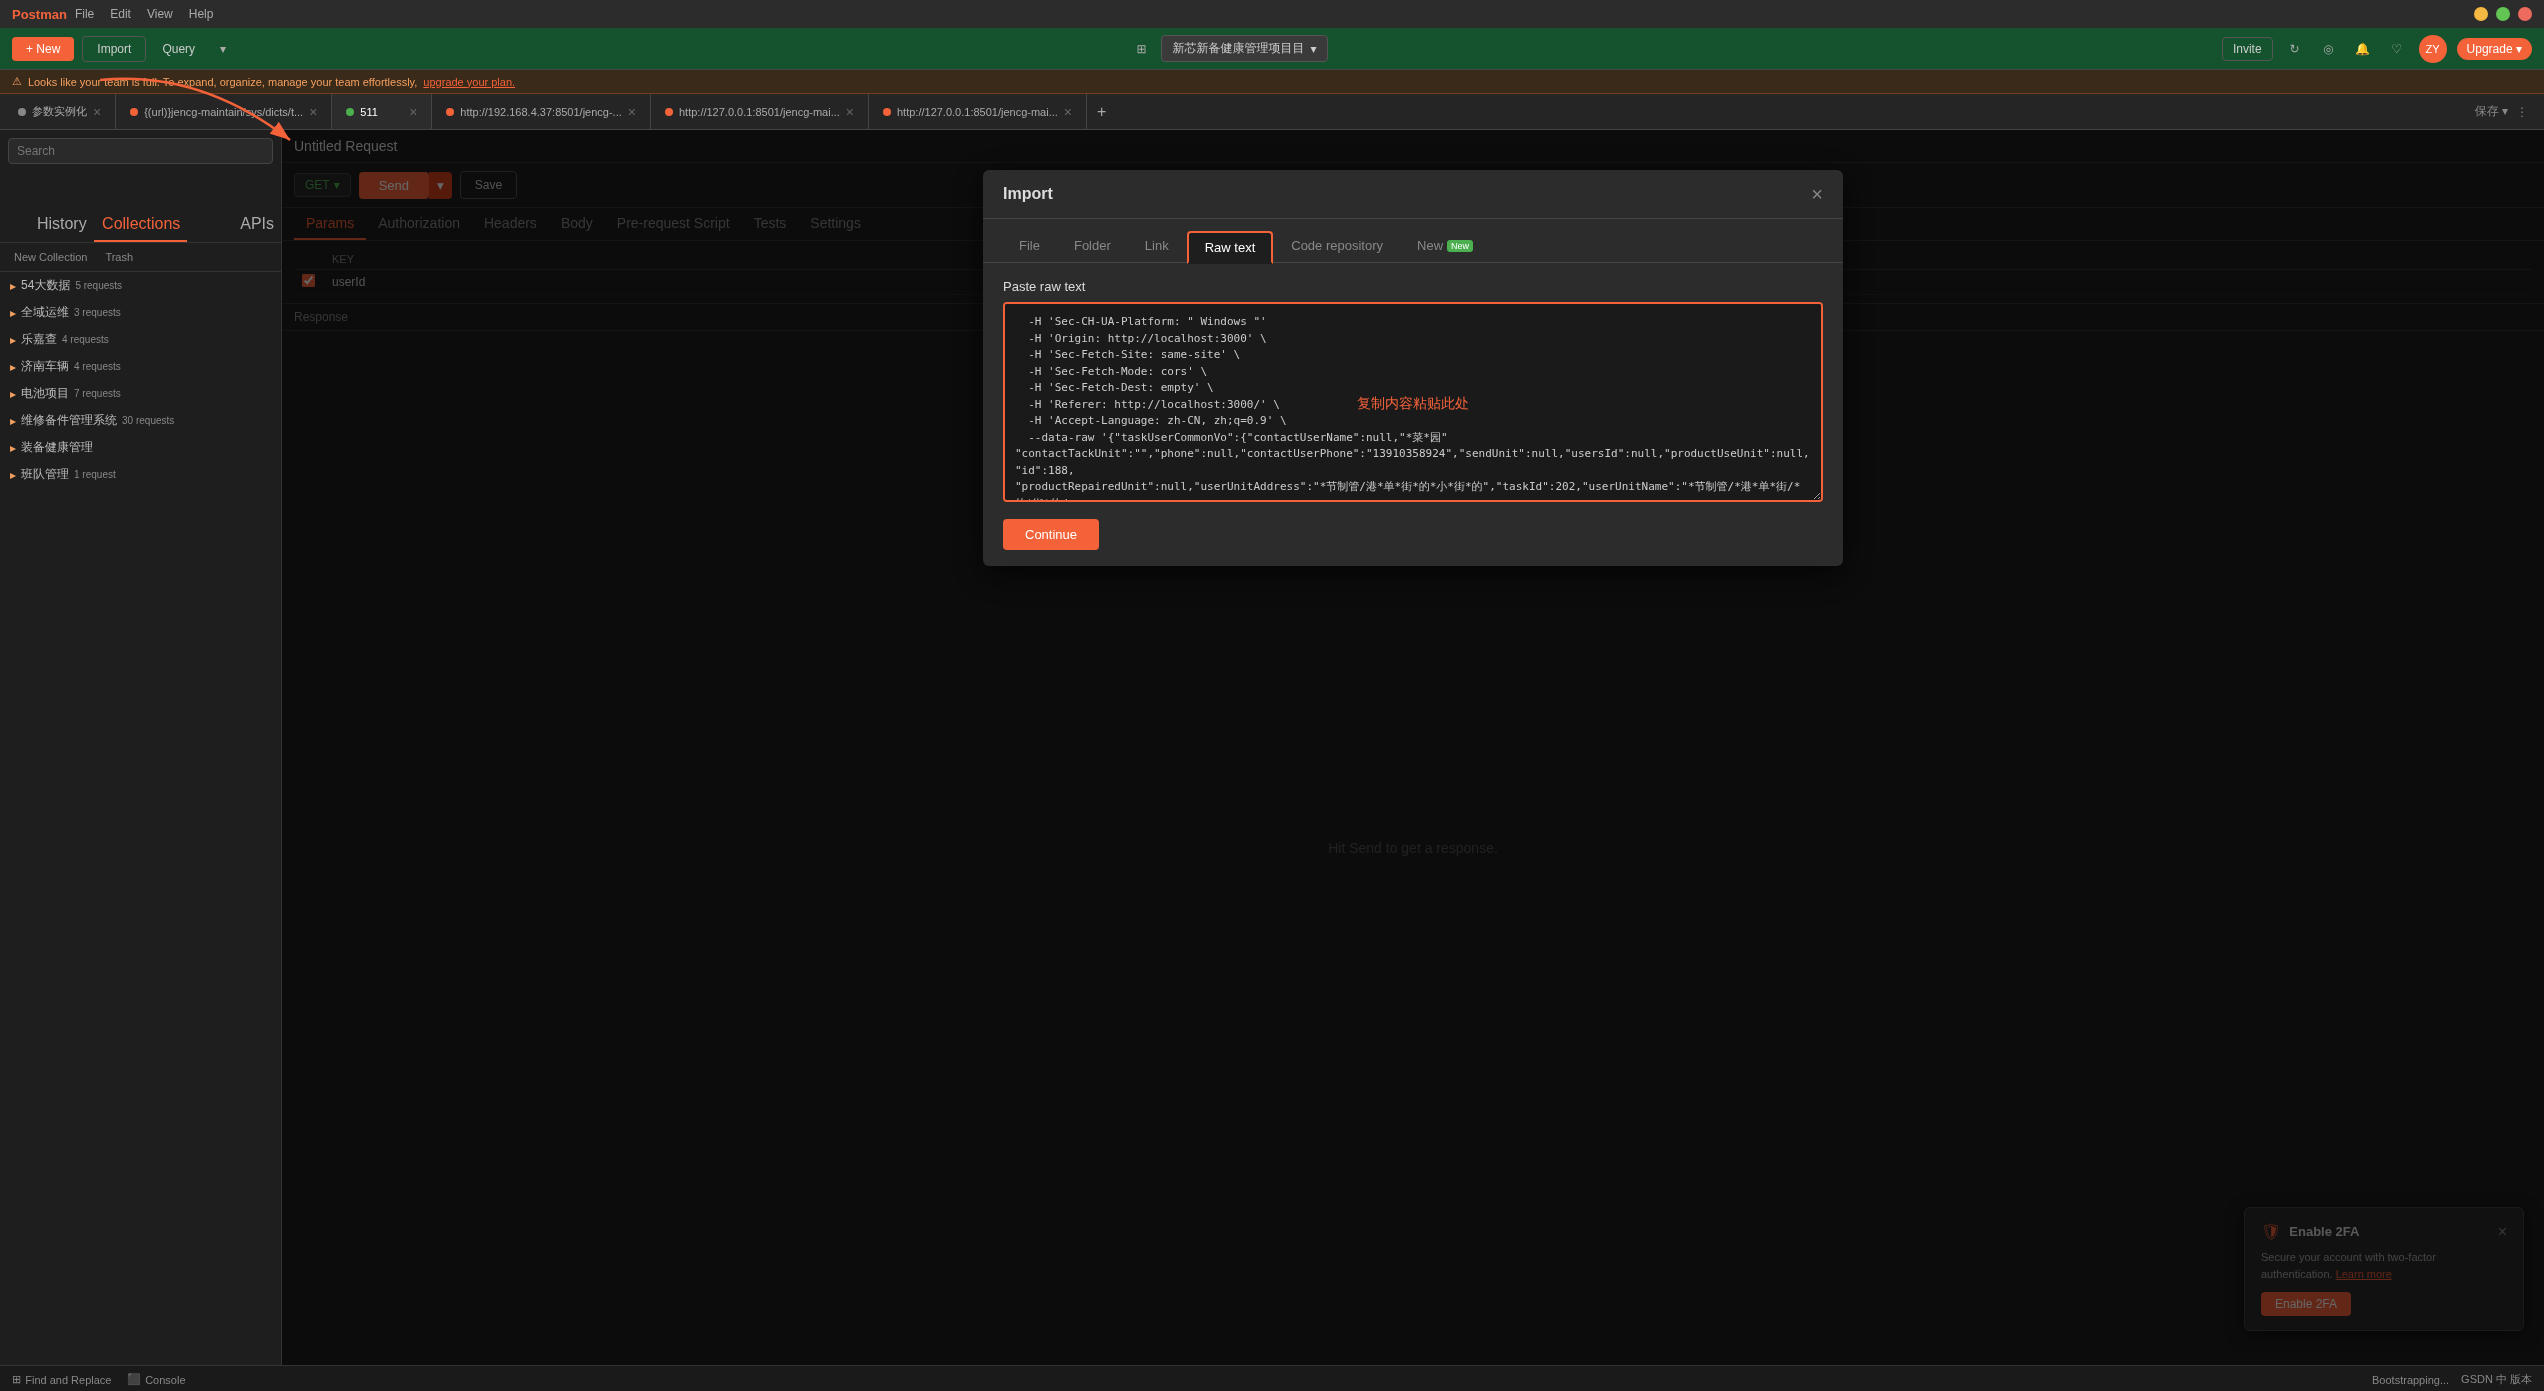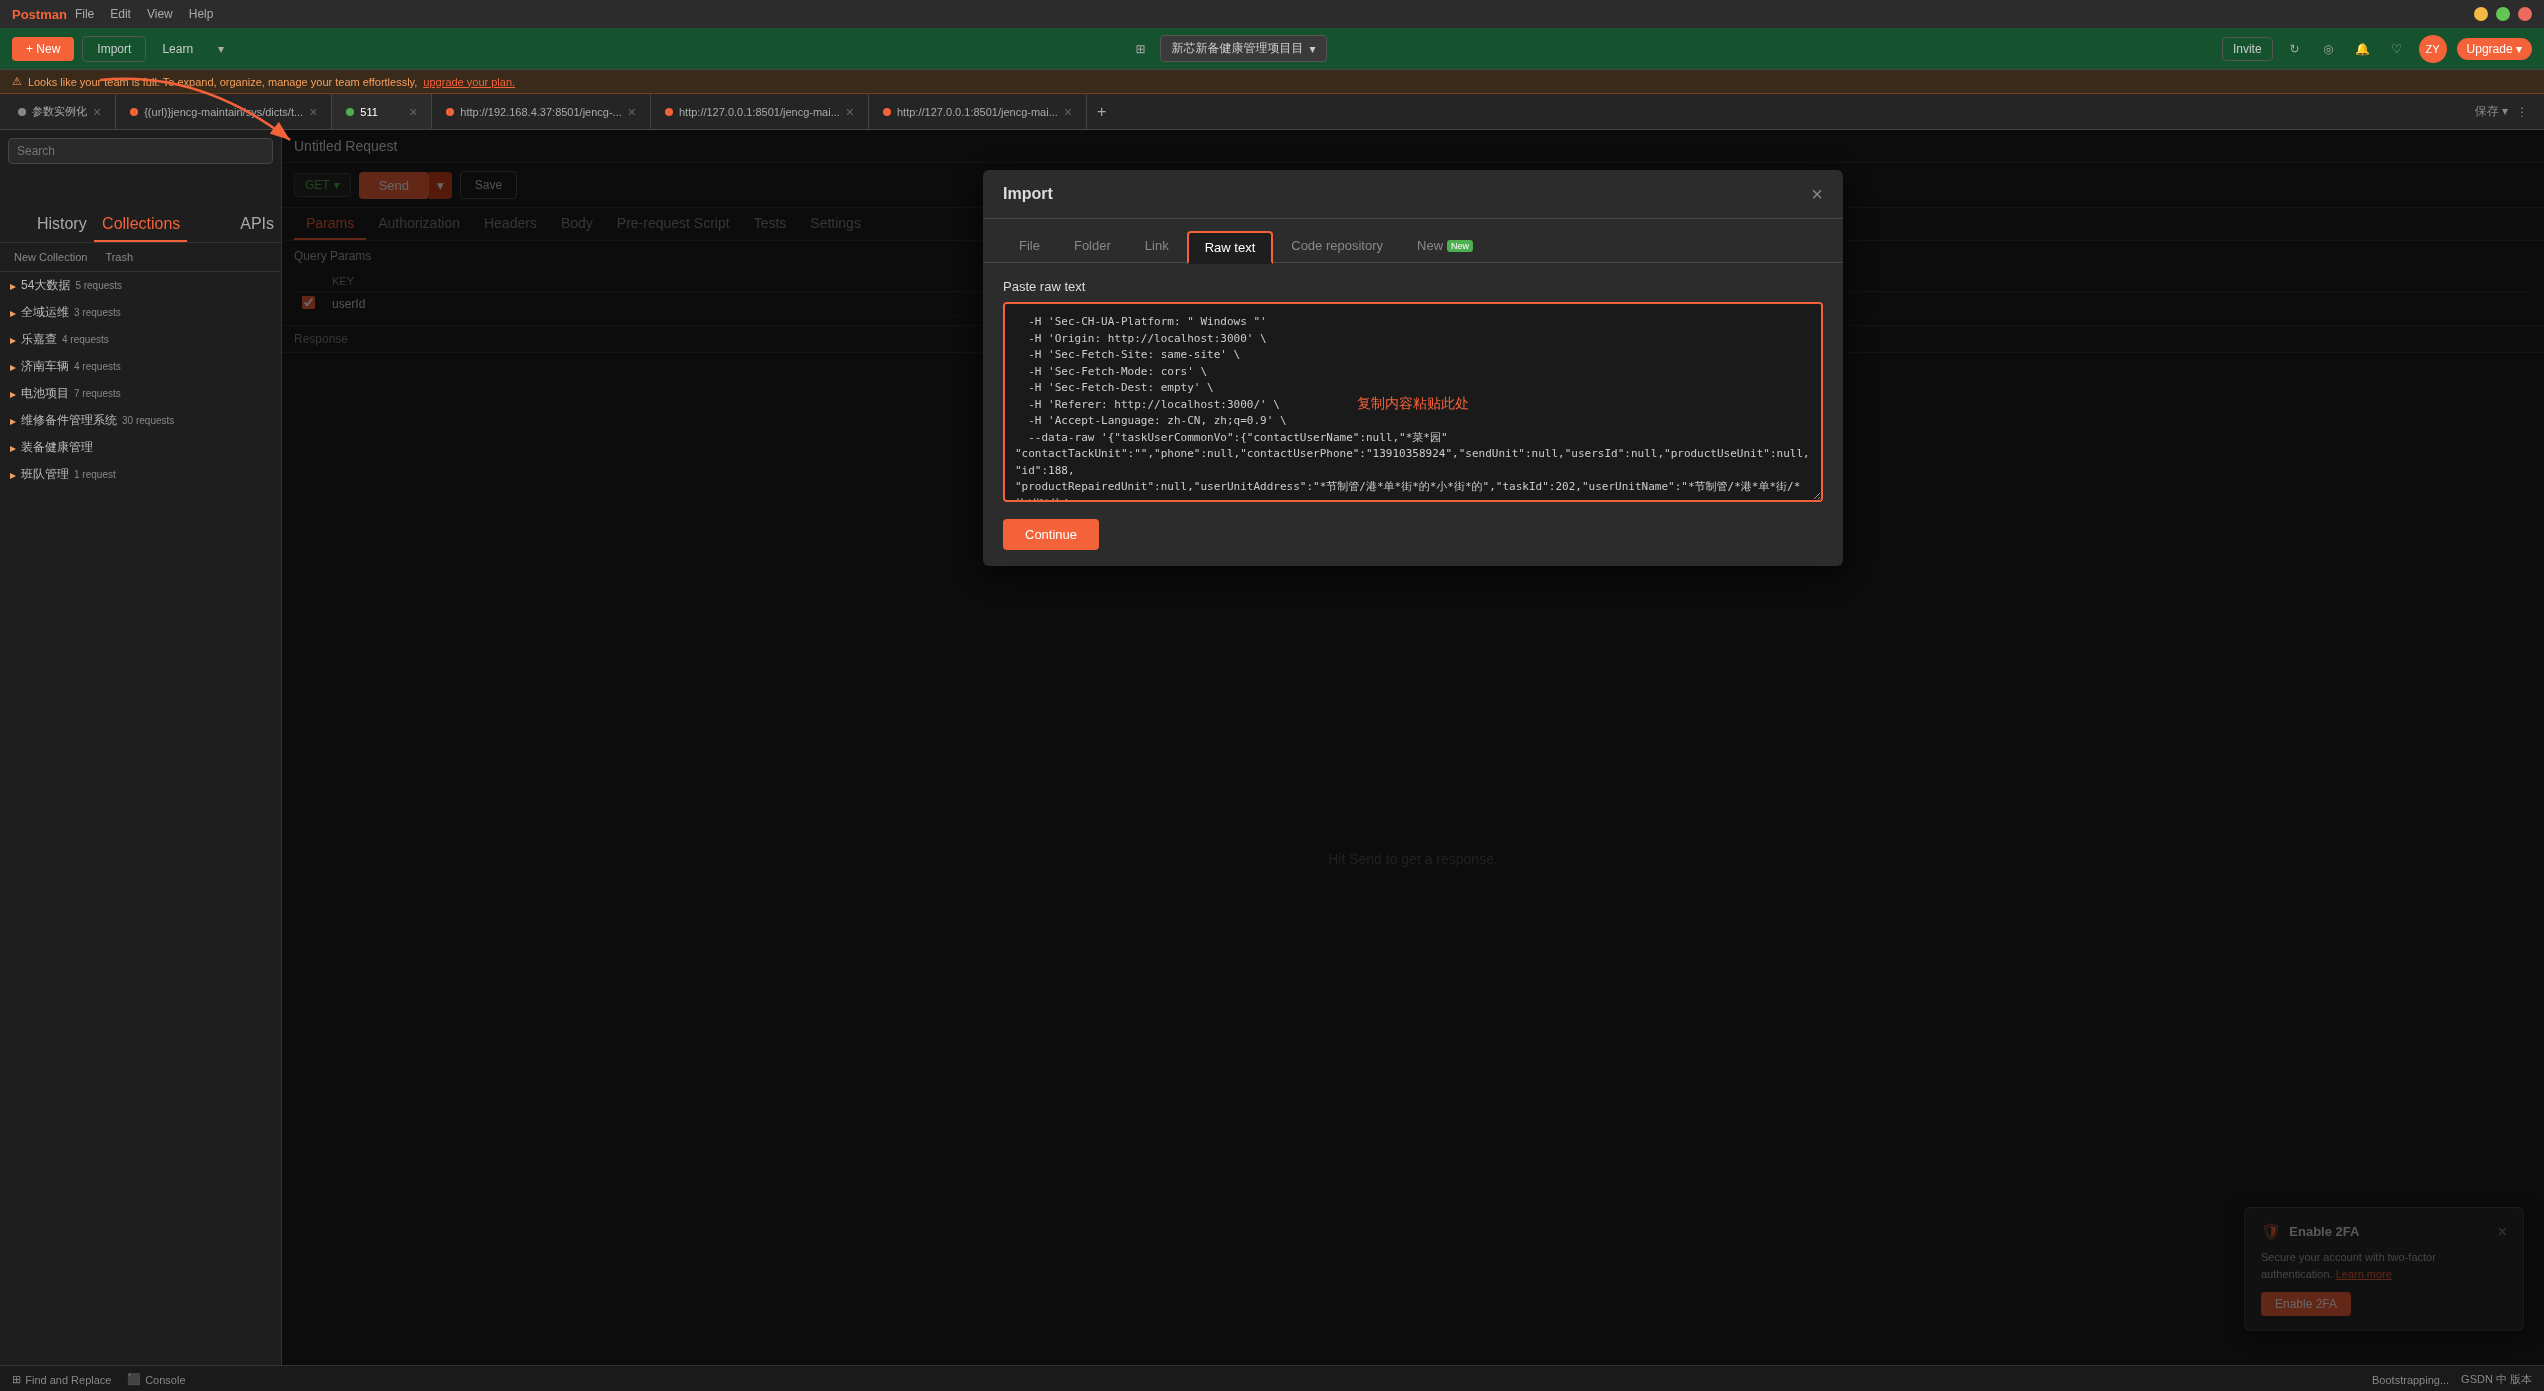--- a/index.html
+++ b/index.html
@@ -137,21 +137,21 @@
   <div class="titlebar-controls">
     <button class="titlebar-btn btn-min"></button>
     <button class="titlebar-btn btn-max"></button>
     <button class="titlebar-btn btn-close"></button>
   </div>
 </div>
 
 <div class="toolbar">
   <button class="toolbar-btn">+ New</button>
   <button class="toolbar-btn-ghost">Import</button>
-  <button class="runner-btn">Learn</button>
+  <button class="runner-btn">Query</button>
   <div class="toolbar-icon">▾</div>
 
   <div class="toolbar-center">
     <div class="toolbar-icon">⊞</div>
     <div class="project-selector">
       <span>新芯新备健康管理项目目</span>
       <span>▾</span>
     </div>
   </div>
 
@@ -297,21 +297,20 @@
         <span>Authorization</span>
       </div>
       <div class="req-tab">Headers</div>
       <div class="req-tab">Body</div>
       <div class="req-tab">Pre-request Script</div>
       <div class="req-tab">Tests</div>
       <div class="req-tab">Settings</div>
     </div>
 
     <div class="query-params-section">
-      <div style="font-size:12px;color:#aaa;margin-bottom:8px;">Query Params</div>
       <table class="params-table">
         <thead>
           <tr>
             <th style="width:30px;"></th>
             <th>KEY</th>
             <th>Value</th>
           </tr>
         </thead>
         <tbody>
           <tr>

